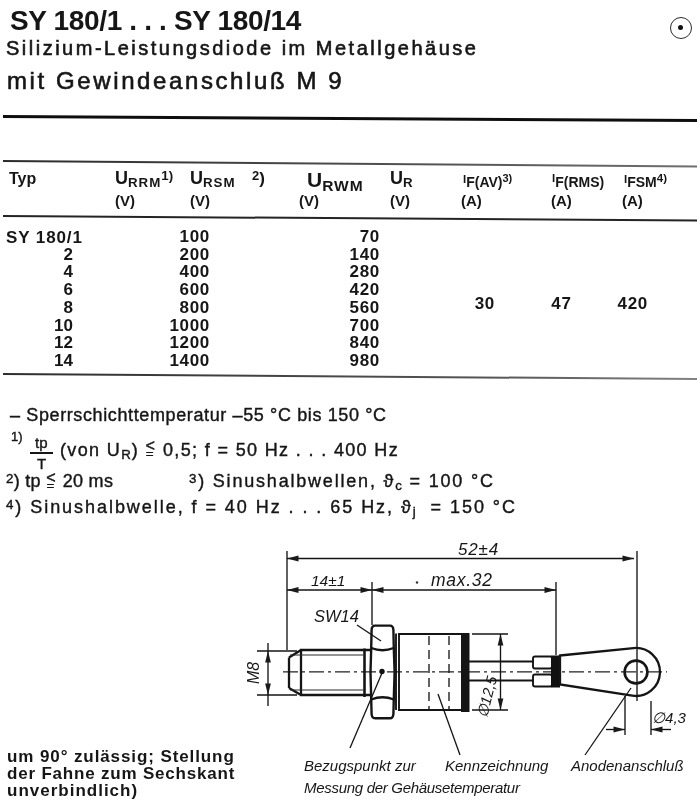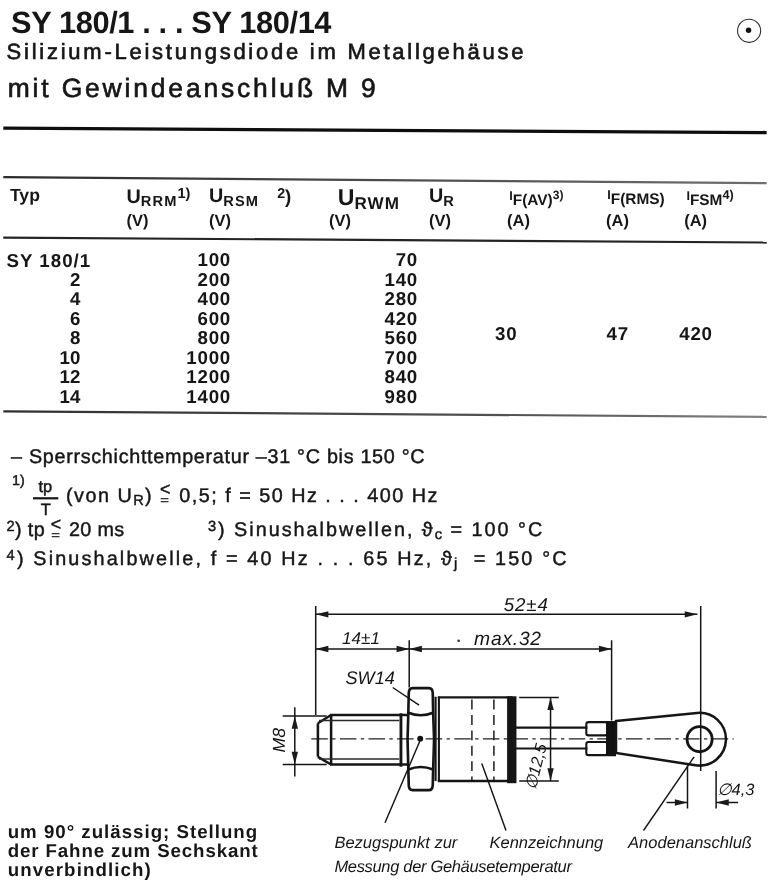--- a/index.html
+++ b/index.html
@@ -42,25 +42,25 @@
 <div class="abs b" style="left:299px;top:192px;font-size:15px;">(V)</div>
 <div class="abs b" style="left:390px;top:192px;font-size:15px;">(V)</div>
 <div class="abs b" style="left:461px;top:192px;font-size:15px;">(A)</div>
 <div class="abs b" style="left:551px;top:192px;font-size:15px;">(A)</div>
 <div class="abs b" style="left:622px;top:192px;font-size:15px;">(A)</div>
 
 <div class="abs b" style="left:6px;top:228px;font-size:17px;letter-spacing:0.9px;">SY 180/1</div>
 <div class="abs b" style="left:6px;top:245.7px;width:67px;font-size:17px;line-height:17.7px;text-align:right;">2<br>4<br>6<br>8<br>10<br>12<br>14</div>
 <div class="abs b" style="left:120px;top:228px;width:90px;font-size:17px;line-height:17.7px;text-align:right;letter-spacing:0.7px;">100<br>200<br>400<br>600<br>800<br>1000<br>1200<br>1400</div>
 <div class="abs b" style="left:300px;top:228px;width:80px;font-size:17px;line-height:17.7px;text-align:right;letter-spacing:0.7px;">70<br>140<br>280<br>420<br>560<br>700<br>840<br>980</div>
-<div class="abs b" style="left:450px;top:294px;width:45px;font-size:17px;text-align:left;letter-spacing:0.7px;">30</div>
+<div class="abs b" style="left:450px;top:294px;width:45px;font-size:17px;text-align:right;letter-spacing:0.7px;">30</div>
 <div class="abs b" style="left:540px;top:294px;width:43px;font-size:17px;text-align:center;letter-spacing:0.7px;">47</div>
 <div class="abs b" style="left:600px;top:294px;width:48px;font-size:17px;text-align:right;letter-spacing:0.7px;">420</div>
 
-<div class="abs thick" style="left:10px;top:404.5px;font-size:18px;letter-spacing:0.62px;">– Sperrschichttemperatur –31 °C bis 150 °C</div>
+<div class="abs thick" style="left:10px;top:404.5px;font-size:18px;letter-spacing:0.62px;">– Sperrschichttemperatur –55 °C bis 150 °C</div>
 
 <div class="abs thick" style="left:11px;top:429px;font-size:13px;">1)</div>
 <div class="abs thick" style="left:35px;top:434px;font-size:15px;">tp</div>
 <div class="abs thick" style="left:37px;top:454.5px;font-size:15px;">T</div>
 <div class="abs" style="left:30px;top:452.3px;width:23px;height:1.8px;background:#161616;"></div>
 <div class="abs thick" style="left:60px;top:440px;font-size:18px;letter-spacing:1.35px;">(von U<sub class="s">R</sub>) <span class="leq"><span class="lt">&lt;</span><span class="eq">=</span></span> 0,5; f = 50 Hz . . . 400 Hz</div>
 
 <div class="abs thick" style="left:6px;top:471px;font-size:18px;letter-spacing:0.3px;"><sup class="s">2</sup>) tp <span class="leq"><span class="lt">&lt;</span><span class="eq">=</span></span> 20 ms</div>
 <div class="abs thick" style="left:189px;top:471px;font-size:18px;letter-spacing:1.8px;"><sup class="s">3</sup>) Sinushalbwellen, ϑ<sub class="s">c</sub> = 100 °C</div>
 <div class="abs thick" style="left:6px;top:497px;font-size:18px;letter-spacing:1.95px;"><sup class="s">4</sup>) Sinushalbwelle, f = 40 Hz . . . 65 Hz, ϑ<sub class="s">j</sub> &nbsp;= 150 °C</div>

